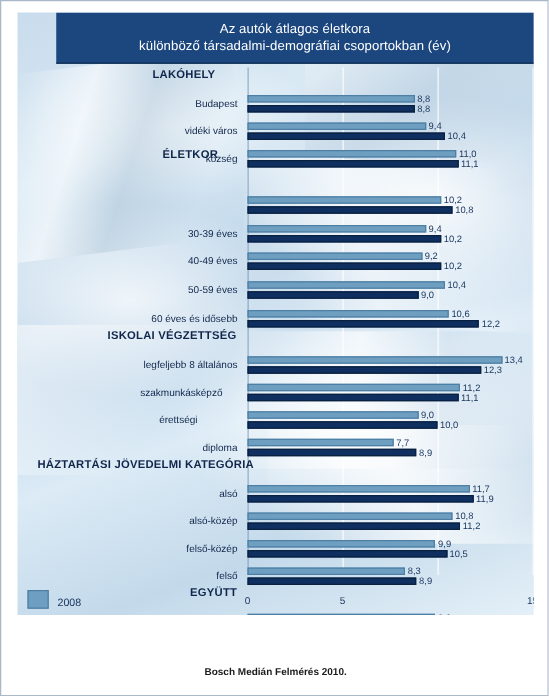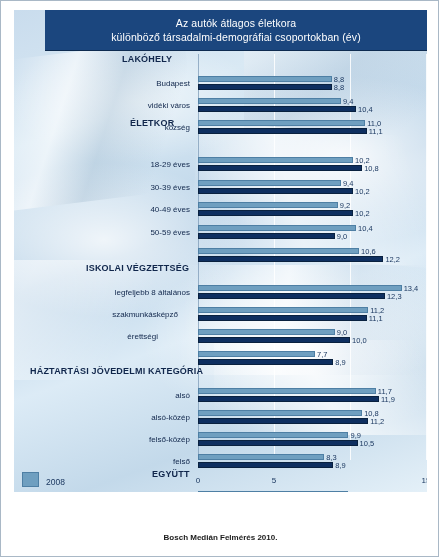--- a/index.html
+++ b/index.html
@@ -106,59 +106,60 @@
         <div class="rowlabel" style="left: 0px; width: 176px; top: 95px;">vidéki város</div>
         <div class="bar y2008" style="left: 184px; top: 88px; width: 142.88px;"></div>
         <div class="vlabel" style="left: 328.88px; top: 91px;">9,4</div>
         <div class="bar y2010" style="left: 184px; top: 96px; width: 158.08px;"></div>
         <div class="vlabel" style="left: 344.08px; top: 99px;">10,4</div>
         <div class="rowlabel" style="left: 0px; width: 176px; top: 117px;">község</div>
         <div class="bar y2008" style="left: 184px; top: 110px; width: 167.2px;"></div>
         <div class="vlabel" style="left: 353.2px; top: 113px;">11,0</div>
         <div class="bar y2010" style="left: 184px; top: 118px; width: 168.72px;"></div>
         <div class="vlabel" style="left: 354.72px; top: 121px;">11,1</div>
-        <div class="rowlabel" style="left: 0px; width: 176px; top: 154px;">18-29 éves</div>
         <div class="bar y2008" style="left: 184px; top: 147px; width: 155.04px;"></div>
         <div class="vlabel" style="left: 341.04px; top: 150px;">10,2</div>
         <div class="bar y2010" style="left: 184px; top: 155px; width: 164.16px;"></div>
         <div class="vlabel" style="left: 350.16px; top: 158px;">10,8</div>
         <div class="rowlabel" style="left: 0px; width: 176px; top: 177px;">30-39 éves</div>
         <div class="bar y2008" style="left: 184px; top: 170px; width: 142.88px;"></div>
         <div class="vlabel" style="left: 328.88px; top: 173px;">9,4</div>
         <div class="bar y2010" style="left: 184px; top: 178px; width: 155.04px;"></div>
         <div class="vlabel" style="left: 341.04px; top: 181px;">10,2</div>
         <div class="rowlabel" style="left: 0px; width: 176px; top: 199px;">40-49 éves</div>
         <div class="bar y2008" style="left: 184px; top: 192px; width: 139.84px;"></div>
         <div class="vlabel" style="left: 325.84px; top: 195px;">9,2</div>
         <div class="bar y2010" style="left: 184px; top: 200px; width: 155.04px;"></div>
         <div class="vlabel" style="left: 341.04px; top: 203px;">10,2</div>
         <div class="rowlabel" style="left: 0px; width: 176px; top: 222px;">50-59 éves</div>
         <div class="bar y2008" style="left: 184px; top: 215px; width: 158.08px;"></div>
         <div class="vlabel" style="left: 344.08px; top: 218px;">10,4</div>
         <div class="bar y2010" style="left: 184px; top: 223px; width: 136.8px;"></div>
         <div class="vlabel" style="left: 322.8px; top: 226px;">9,0</div>
+        <div class="rowlabel" style="left: 0px; width: 176px; top: 245px;">60 éves és idősebb</div>
         <div class="bar y2008" style="left: 184px; top: 238px; width: 161.12px;"></div>
         <div class="vlabel" style="left: 347.12px; top: 241px;">10,6</div>
         <div class="bar y2010" style="left: 184px; top: 246px; width: 185.44px;"></div>
         <div class="vlabel" style="left: 371.44px; top: 249px;">12,2</div>
         <div class="rowlabel" style="left: 0px; width: 176px; top: 282px;">legfeljebb 8 általános</div>
         <div class="bar y2008" style="left: 184px; top: 275px; width: 203.68px;"></div>
         <div class="vlabel" style="left: 389.68px; top: 278px;">13,4</div>
         <div class="bar y2010" style="left: 184px; top: 283px; width: 186.96px;"></div>
         <div class="vlabel" style="left: 372.96px; top: 286px;">12,3</div>
         <div class="rowlabel" style="left: 0px; width: 164px; top: 304px;">szakmunkásképző</div>
         <div class="bar y2008" style="left: 184px; top: 297px; width: 170.24px;"></div>
         <div class="vlabel" style="left: 356.24px; top: 300px;">11,2</div>
         <div class="bar y2010" style="left: 184px; top: 305px; width: 168.72px;"></div>
         <div class="vlabel" style="left: 354.72px; top: 308px;">11,1</div>
         <div class="rowlabel" style="left: 0px; width: 144px; top: 326px;">érettségi</div>
         <div class="bar y2008" style="left: 184px; top: 319px; width: 136.8px;"></div>
         <div class="vlabel" style="left: 322.8px; top: 322px;">9,0</div>
         <div class="bar y2010" style="left: 184px; top: 327px; width: 152px;"></div>
         <div class="vlabel" style="left: 338px; top: 330px;">10,0</div>
+        <div class="rowlabel" style="left: 0px; width: 176px; top: 348px;">diploma</div>
         <div class="bar y2008" style="left: 184px; top: 341px; width: 117.04px;"></div>
         <div class="vlabel" style="left: 303.04px; top: 344px;">7,7</div>
         <div class="bar y2010" style="left: 184px; top: 349px; width: 135.28px;"></div>
         <div class="vlabel" style="left: 321.28px; top: 352px;">8,9</div>
         <div class="rowlabel" style="left: 0px; width: 176px; top: 385px;">alsó</div>
         <div class="bar y2008" style="left: 184px; top: 378px; width: 177.84px;"></div>
         <div class="vlabel" style="left: 363.84px; top: 381px;">11,7</div>
         <div class="bar y2010" style="left: 184px; top: 386px; width: 180.88px;"></div>
         <div class="vlabel" style="left: 366.88px; top: 389px;">11,9</div>
         <div class="rowlabel" style="left: 0px; width: 176px; top: 407px;">alsó-közép</div>

